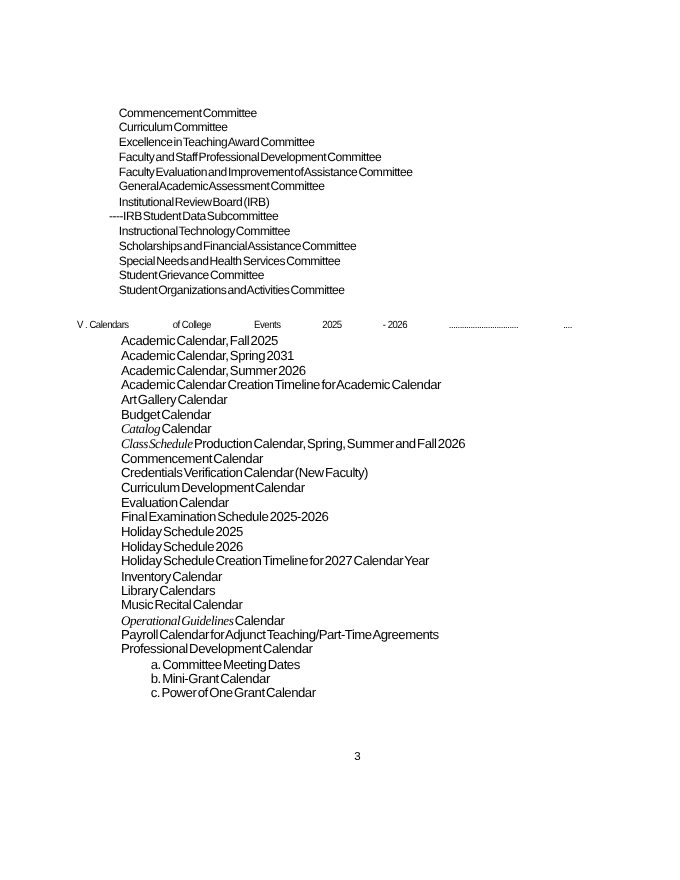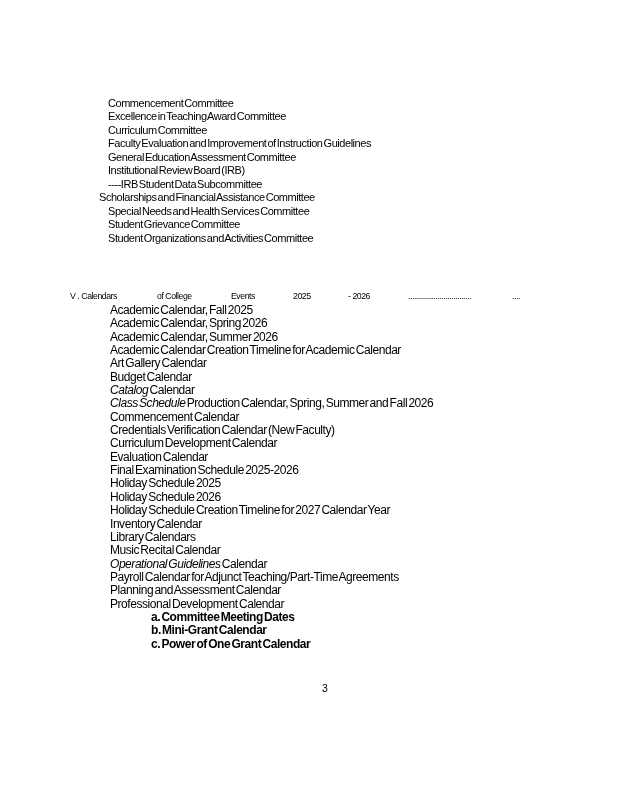--- a/index.html
+++ b/index.html
@@ -47,83 +47,84 @@
 
   
   .calendars { left: 110px; top: 304px; }
   .calendars .line {
     font-size: 12px;
     line-height: 13.35px;
     letter-spacing: -0.45px;
     word-spacing: -1.6px;
     white-space: nowrap;
   }
-  .calendars .line.sub { margin-left: 41px; font-weight: bold; }
-  .it { font-style: italic; }
+  .calendars .line.sub { margin-left: 27px; }
+  .it { font-style: italic; font-family: Liberation Serif, serif; }
 
   .page-number {
     position: absolute;
     left: 322px; top: 682px;
     font-size: 10.5px;
     letter-spacing: -0.2px;
   }
 </style>
 </head>
 <body>
 
 <div class="page">
 
   <div class="block committees">
       <div class="line sub">Commencement Committee</div>
+      <div class="line sub">Curriculum Committee</div>
       <div class="line sub">Excellence in Teaching Award Committee</div>
-      <div class="line sub">Curriculum Committee</div>
-      <div class="line sub">Faculty Evaluation and Improvement of Instruction Guidelines</div>
-      <div class="line sub">General Education Assessment Committee</div>
+      <div class="line sub">Faculty and Staff Professional Development Committee</div>
+      <div class="line sub">Faculty Evaluation and Improvement of Assistance Committee</div>
+      <div class="line sub">General Academic Assessment Committee</div>
       <div class="line sub">Institutional Review Board (IRB)</div>
       <div class="line sub">----IRB Student Data Subcommittee</div>
+      <div class="line sub">Instructional Technology Committee</div>
       <div class="line sub">Scholarships and Financial Assistance Committee</div>
       <div class="line sub">Special Needs and Health Services Committee</div>
       <div class="line sub">Student Grievance Committee</div>
       <div class="line sub">Student Organizations and Activities Committee</div>
     </div>
 
   <div class="block toc-heading">
   <span class="seg sub">V . Calendars</span>
       <span class="seg sub">of College</span>
       <span class="seg sub">Events</span>
       <span class="seg sub">2025</span>
       <span class="seg sub">- 2026</span>
       <span class="seg sub">................................</span>
       <span class="seg sub">..........</span>
       <span class="seg page-ref">66</span>
     </div>
 
   <div class="block calendars">
       <div class="line"><span>Academic Calendar, Fall 2025</span></div>
-      <div class="line"><span>Academic Calendar, Spring 2026</span></div>
+      <div class="line"><span>Academic Calendar, Spring 2031</span></div>
       <div class="line"><span>Academic Calendar, Summer 2026</span></div>
       <div class="line"><span>Academic Calendar Creation Timeline for Academic Calendar</span></div>
       <div class="line"><span>Art Gallery Calendar</span></div>
       <div class="line"><span>Budget Calendar</span></div>
       <div class="line"><span class="it">Catalog</span><span> Calendar</span></div>
       <div class="line"><span class="it">Class Schedule</span><span> Production Calendar, Spring, Summer and Fall 2026</span></div>
       <div class="line"><span>Commencement Calendar</span></div>
       <div class="line"><span>Credentials Verification Calendar (New Faculty)</span></div>
       <div class="line"><span>Curriculum Development Calendar</span></div>
       <div class="line"><span>Evaluation Calendar</span></div>
       <div class="line"><span>Final Examination Schedule 2025-2026</span></div>
       <div class="line"><span>Holiday Schedule 2025</span></div>
       <div class="line"><span>Holiday Schedule 2026</span></div>
       <div class="line"><span>Holiday Schedule Creation Timeline for 2027 Calendar Year</span></div>
       <div class="line"><span>Inventory Calendar</span></div>
       <div class="line"><span>Library Calendars</span></div>
       <div class="line"><span>Music Recital Calendar</span></div>
       <div class="line"><span class="it">Operational Guidelines</span><span> Calendar</span></div>
       <div class="line"><span>Payroll Calendar for Adjunct Teaching/Part-Time Agreements</span></div>
-      <div class="line"><span>Planning and Assessment Calendar</span></div>
       <div class="line"><span>Professional Development Calendar</span></div>
       <div class="line sub"><span>a. Committee Meeting Dates</span></div>
       <div class="line sub"><span>b. Mini-Grant Calendar</span></div>
       <div class="line sub"><span>c. Power of One Grant Calendar</span></div>
     </div>
 
   <div class="page-number">3</div>
 
 </div>
 

